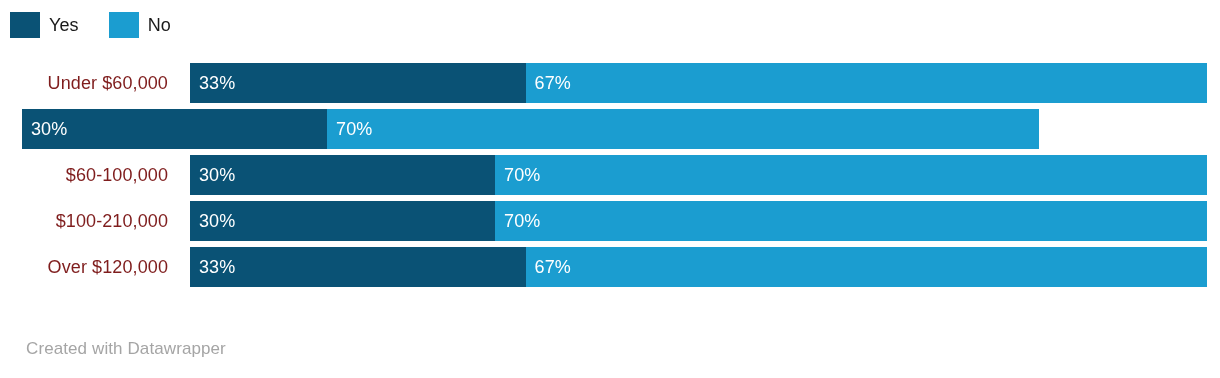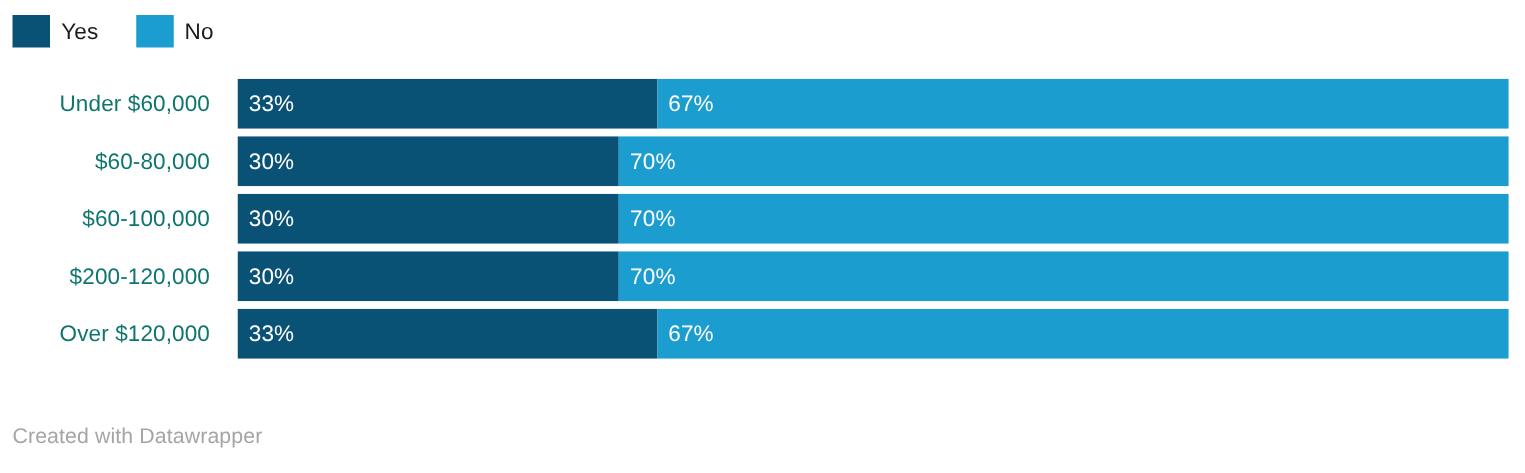--- a/index.html
+++ b/index.html
@@ -58,21 +58,21 @@
     margin-bottom: 6px;
   }
   .row:last-child { margin-bottom: 0; border-radius: 17px; }
 
   .row-label {
     width: 168px;
     flex: 0 0 168px;
     text-align: right;
     font-size: 18px;
     line-height: 1;
-    color: #0f766e;
+    color: #7f1d1d;
     padding-right: 0;
     white-space: nowrap;
     letter-spacing: 0.1px;
   }
 
   .row-track {
     margin-left: 22px;
     height: 40px;
     width: 1017px;
     flex: 0 0 1017px;
@@ -92,21 +92,21 @@
     font-size: 18px;
     line-height: 1;
     color: #ffffff;
     white-space: nowrap;
     letter-spacing: 0.1px;
   }
 
   
   .footer {
     position: absolute;
-    left: 10px;
+    left: 26px;
     top: 340px;
     font-size: 17px;
     line-height: 1;
     color: #a5a5a5;
     letter-spacing: 0.1px;
   }
 </style>
 </head>
 <body>
 
@@ -129,21 +129,20 @@
       <div class="seg" style="background: rgb(10, 82, 117); flex: 0 0 33%; width: 33%;">
         <span class="seg-value">33%</span>
       </div>
       <div class="seg" style="background: rgb(27, 157, 208); flex: 0 0 67%; width: 67%;">
         <span class="seg-value">67%</span>
       </div>
     </div>
   </div>
 
   <div class="row">
-    <div class="row-label">$60-80,000</div>
     <div class="row-track">
       <div class="seg" style="background: rgb(10, 82, 117); flex: 0 0 30%; width: 30%;">
         <span class="seg-value">30%</span>
       </div>
       <div class="seg" style="background: rgb(27, 157, 208); flex: 0 0 70%; width: 70%;">
         <span class="seg-value">70%</span>
       </div>
     </div>
   </div>
 
@@ -153,21 +152,21 @@
       <div class="seg" style="background: rgb(10, 82, 117); flex: 0 0 30%; width: 30%;">
         <span class="seg-value">30%</span>
       </div>
       <div class="seg" style="background: rgb(27, 157, 208); flex: 0 0 70%; width: 70%;">
         <span class="seg-value">70%</span>
       </div>
     </div>
   </div>
 
   <div class="row">
-    <div class="row-label">$200-120,000</div>
+    <div class="row-label">$100-210,000</div>
     <div class="row-track">
       <div class="seg" style="background: rgb(10, 82, 117); flex: 0 0 30%; width: 30%;">
         <span class="seg-value">30%</span>
       </div>
       <div class="seg" style="background: rgb(27, 157, 208); flex: 0 0 70%; width: 70%;">
         <span class="seg-value">70%</span>
       </div>
     </div>
   </div>
 

